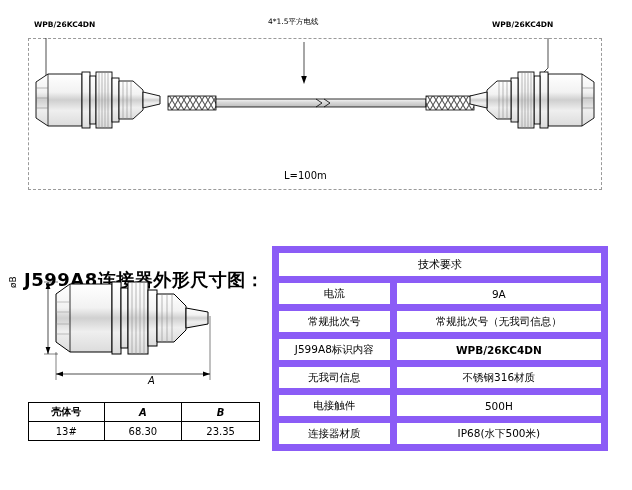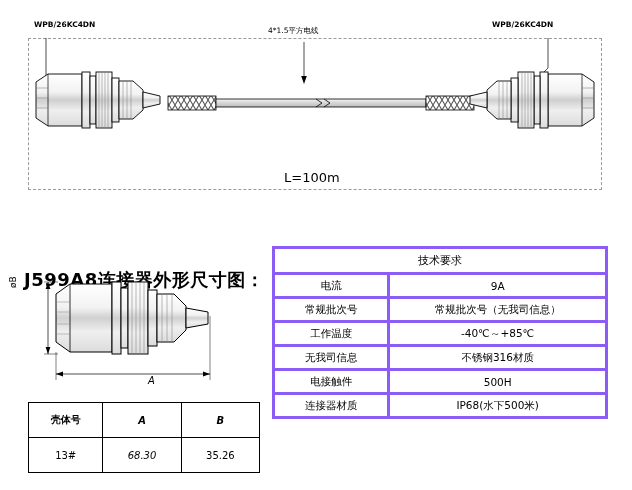--- a/index.html
+++ b/index.html
@@ -24,26 +24,26 @@
   .lbl-left {
     position:absolute; left:34px; top:20px;
     font-size:7.5px; font-weight:bold; letter-spacing:0px;
     white-space:nowrap;
   }
   .lbl-right {
     position:absolute; left:492px; top:20px;
     font-size:7.5px; font-weight:bold; white-space:nowrap;
   }
   .lbl-center {
-    position:absolute; left:268px; top:26px;
+    position:absolute; left:268px; top:17px;
     font-size:7.5px; white-space:nowrap;
   }
   .lbl-length {
     position:absolute; left:284px; top:170px;
-    font-size:13px; white-space:nowrap;
+    font-size:10px; white-space:nowrap;
   }
 
   
   .svg-abs { position:absolute; }
 
   
   .sec-title {
     position:absolute; left:24px; top:228px;
     font-size:18px; font-weight:bold; letter-spacing:0.5px;margin-top:40px;
   }
@@ -68,36 +68,36 @@
   .tbl-left {
     position:absolute; left:28px; top:402px;
     width: 232px;
     font-size:10px;
   }
   .tbl-left td, .tbl-left th {
     border:1px solid #000;
     text-align:center;
     height:18px;
     font-weight:normal;
-    padding:8px;
+    padding:0;
   }
   .tbl-left th { font-weight:bold; font-size:10px; }
   .tbl-left .c0 { width:76px; }
-  .tbl-left .c1 { width:78px;font-style:italic; }
+  .tbl-left .c1 { width:78px; }
   .tbl-left .c2 { width:78px; }
   .tbl-left .ital { font-style:italic; }
 
   
   .tbl-right {
     position:absolute; left:272px; top:246px;
     width:336px;
     font-size:10.5px;
   }
   .tbl-right td {
-    border:3px solid #8b5cf6;
+    border:7px solid #8b5cf6;
     height:21px;
     padding:0 2px;
     text-align:center;
     vertical-align:middle;
   }
   .tbl-right .hdr { font-size:11px; height:23px; }
   .tbl-right .k { width:112px; }
   .tbl-right .v { width:222px; }
   .tbl-right .bold { font-weight:bold; }
 
@@ -262,41 +262,41 @@
   <table class="tbl-left">
     <tbody>
         <tr>
       <th class="c0">壳体号</th>
       <th class="c1 ital">A</th>
       <th class="c2 ital">B</th>
     </tr>
     <tr>
       <td class="c0">13#</td>
       <td class="c1">68.30</td>
-      <td class="c2">35.26</td>
+      <td class="c2">23.35</td>
     </tr>
   </tbody>
     </table>
 
   <table class="tbl-right">
     <tbody>
         <tr>
       <td class="hdr" colspan="2">技术要求</td>
     </tr>
     <tr>
       <td class="k nowrap">电流</td>
       <td class="v">9A</td>
     </tr>
     <tr>
       <td class="k nowrap">常规批次号</td>
       <td class="v">常规批次号（无我司信息）</td>
     </tr>
     <tr>
-      <td class="k nowrap">工作温度</td>
-      <td class="v">-40℃～+85℃</td>
+      <td class="k nowrap">J599A8标识内容</td>
+      <td class="v bold">WPB/26KC4DN</td>
     </tr>
     <tr>
       <td class="k nowrap">无我司信息</td>
       <td class="v">不锈钢316材质</td>
     </tr>
     <tr>
       <td class="k nowrap">电接触件</td>
       <td class="v">500H</td>
     </tr>
     <tr>

